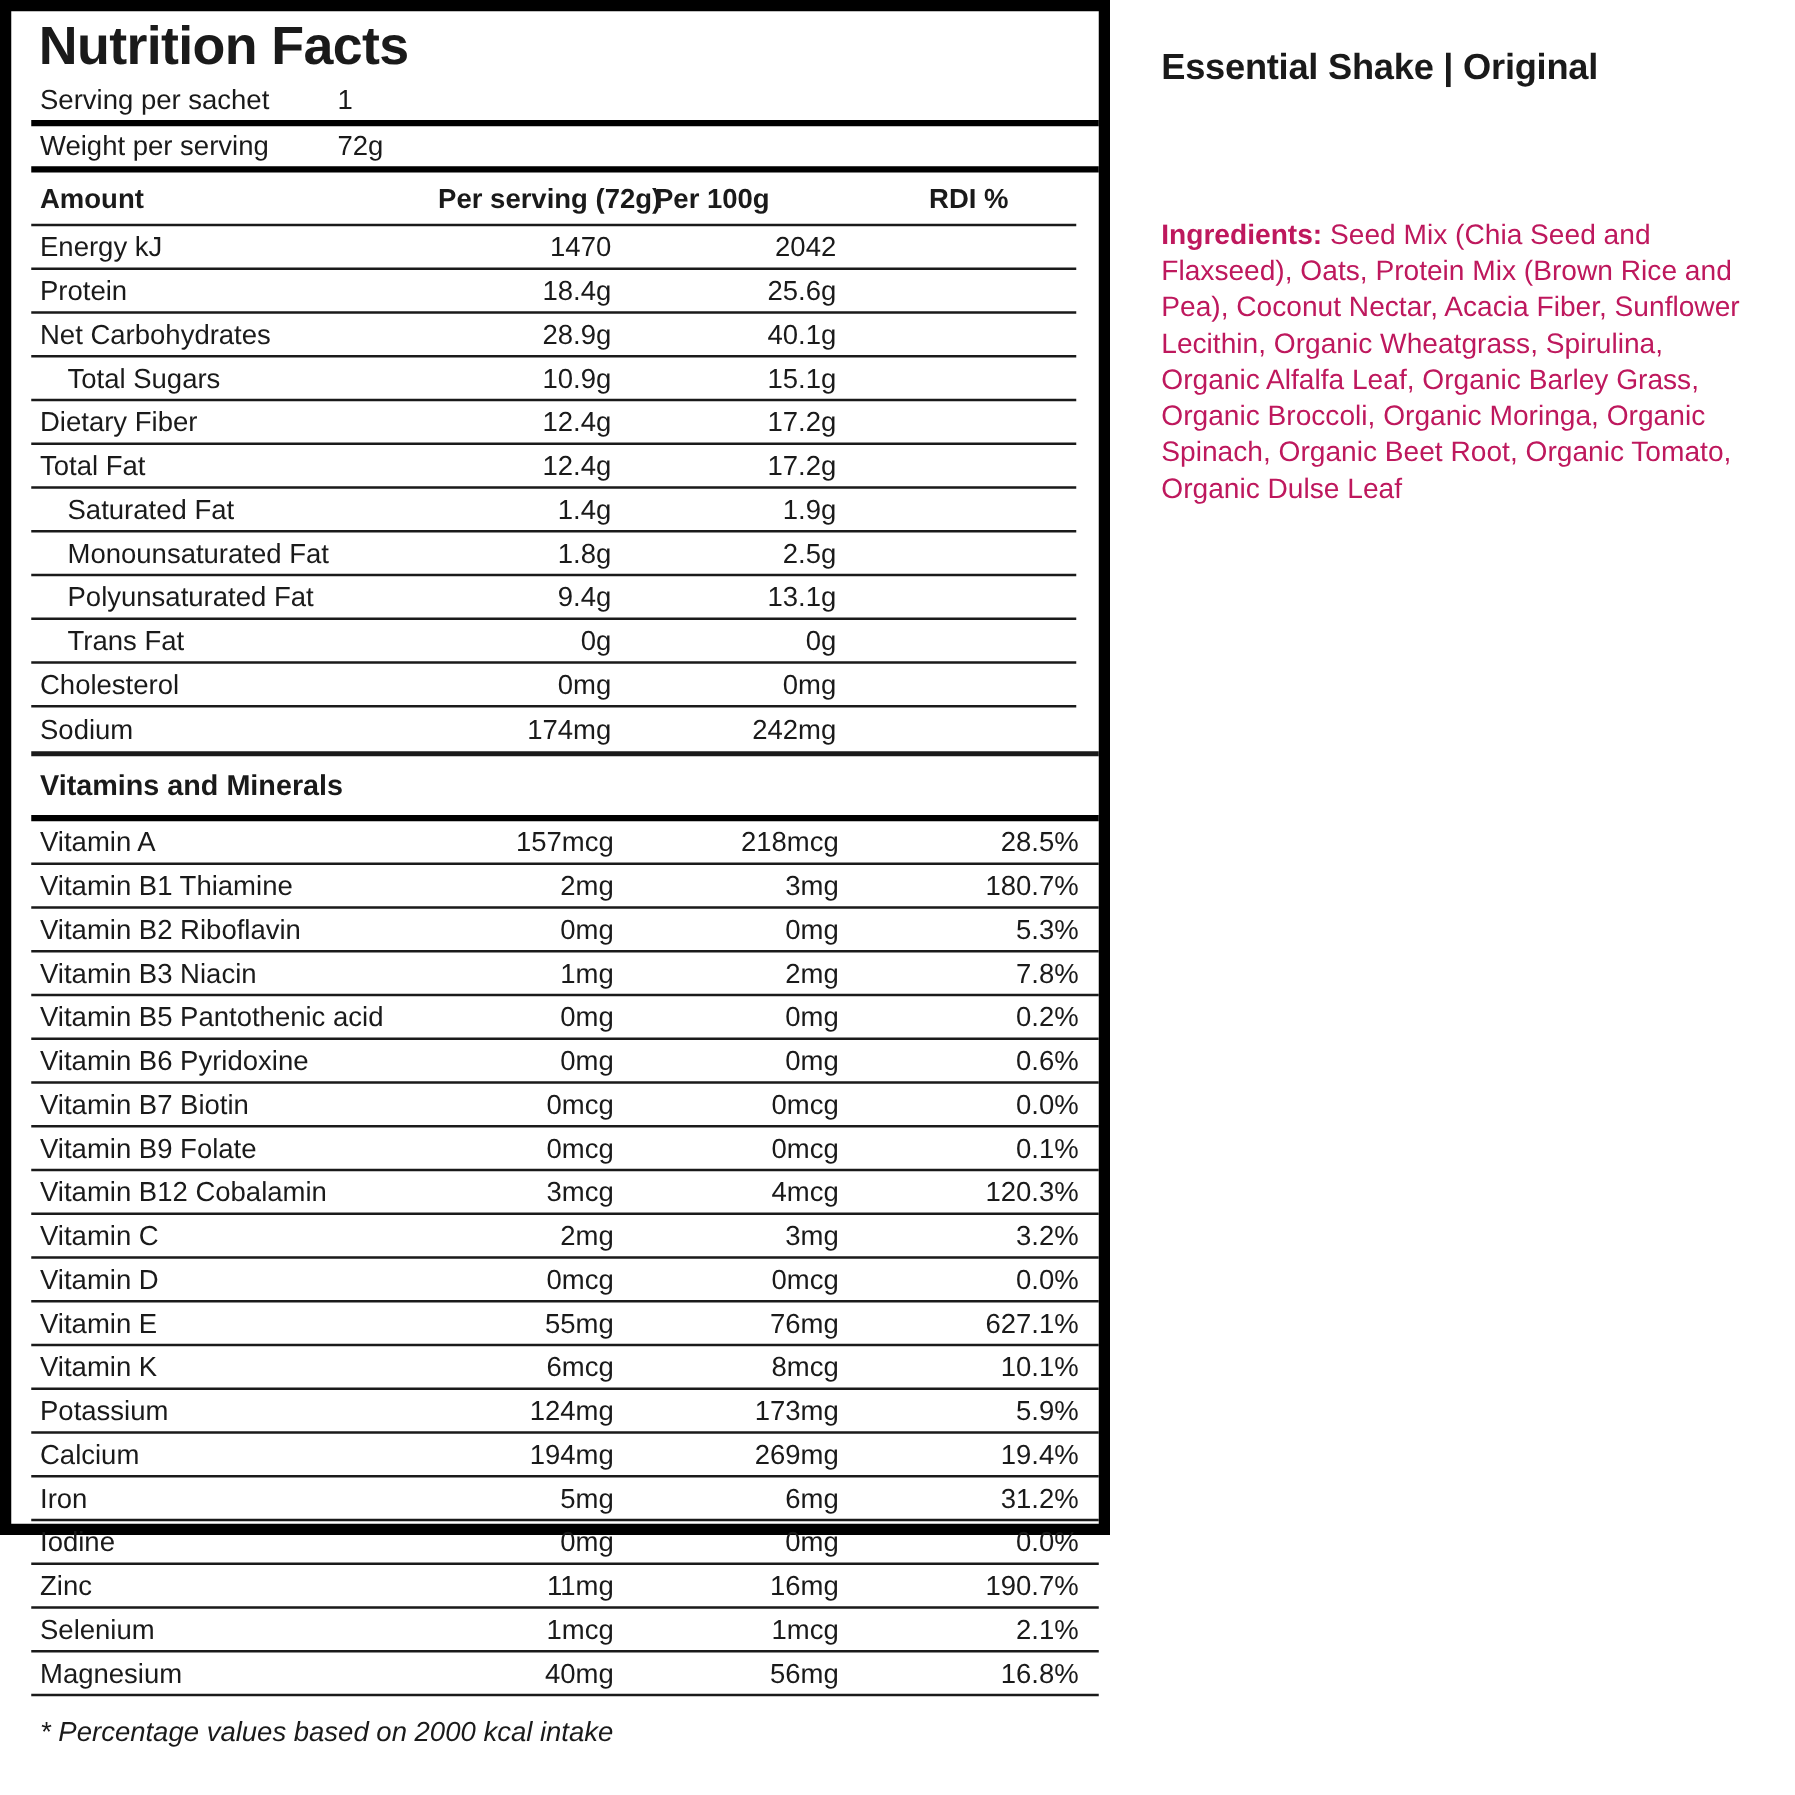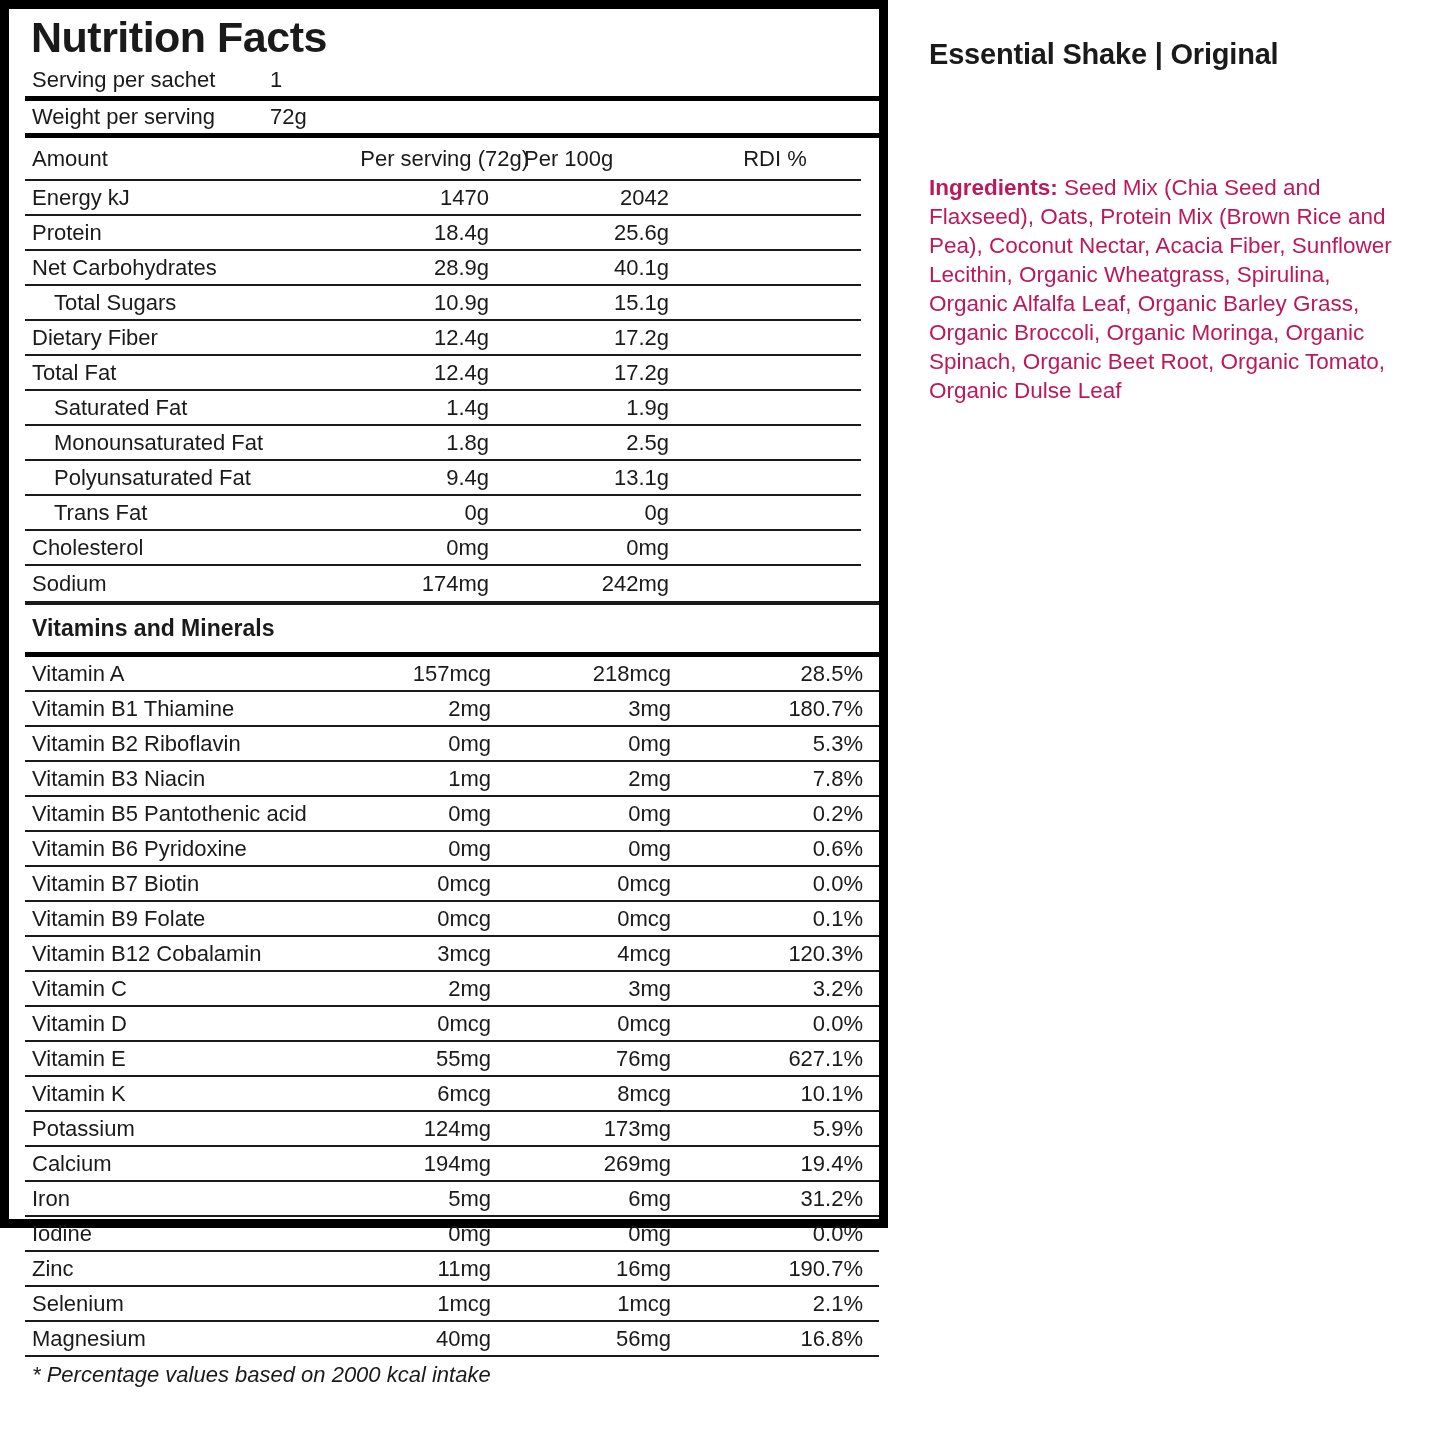--- a/index.html
+++ b/index.html
@@ -37,21 +37,21 @@
   .grid-row {
     display: grid;
     grid-template-columns: 1fr 185px 180px 192px;
     align-items: center;
     font-size: 22px;
   }
   .cols-header {
     height: 43px; flex: 0 0 43px;
     border-bottom: 2px solid #1a1a1a;
     margin-right: 18px;
-    font-weight: normal;
+    font-weight: bold;
   }
   .cols-header .h-label { padding-left: 7px; }
   .cols-header .h-ps { text-align: right; position: relative; left: 40px; }
   .cols-header .h-100 { text-align: left; position: relative; left: 35px; }
   .cols-header .h-rdi { text-align: center; position: relative; left: 10px; }
 
   .row { height: 35px; border-bottom: 2px solid #1a1a1a; }
   .row .label { padding-left: 7px; white-space: nowrap; }
   .row.indent .label { padding-left: 29px; }
   .row .c-ps, .row .c-100, .row .c-rdi { text-align: right; }
@@ -66,21 +66,21 @@
     border-top: 4px solid #1a1a1a;
     border-bottom: 5px solid #000;
     font-weight: bold; font-size: 23px;
     padding-left: 7px;
   }
 
   .table-vits .c-ps, .table-vits .c-100, .table-vits .c-rdi { padding-right: 16px; }
 
   .footnote {
     font-size: 22px; font-style: italic;
-    padding: 5px 0 0 7px;
+    padding: 16px 0 0 7px;
   }
 
   
   .side {
     position: absolute; left: 904px; top: 0;
     width: 510px;
     margin-left: 25px;
   }
   .product-title {
     margin-top: 38px;

